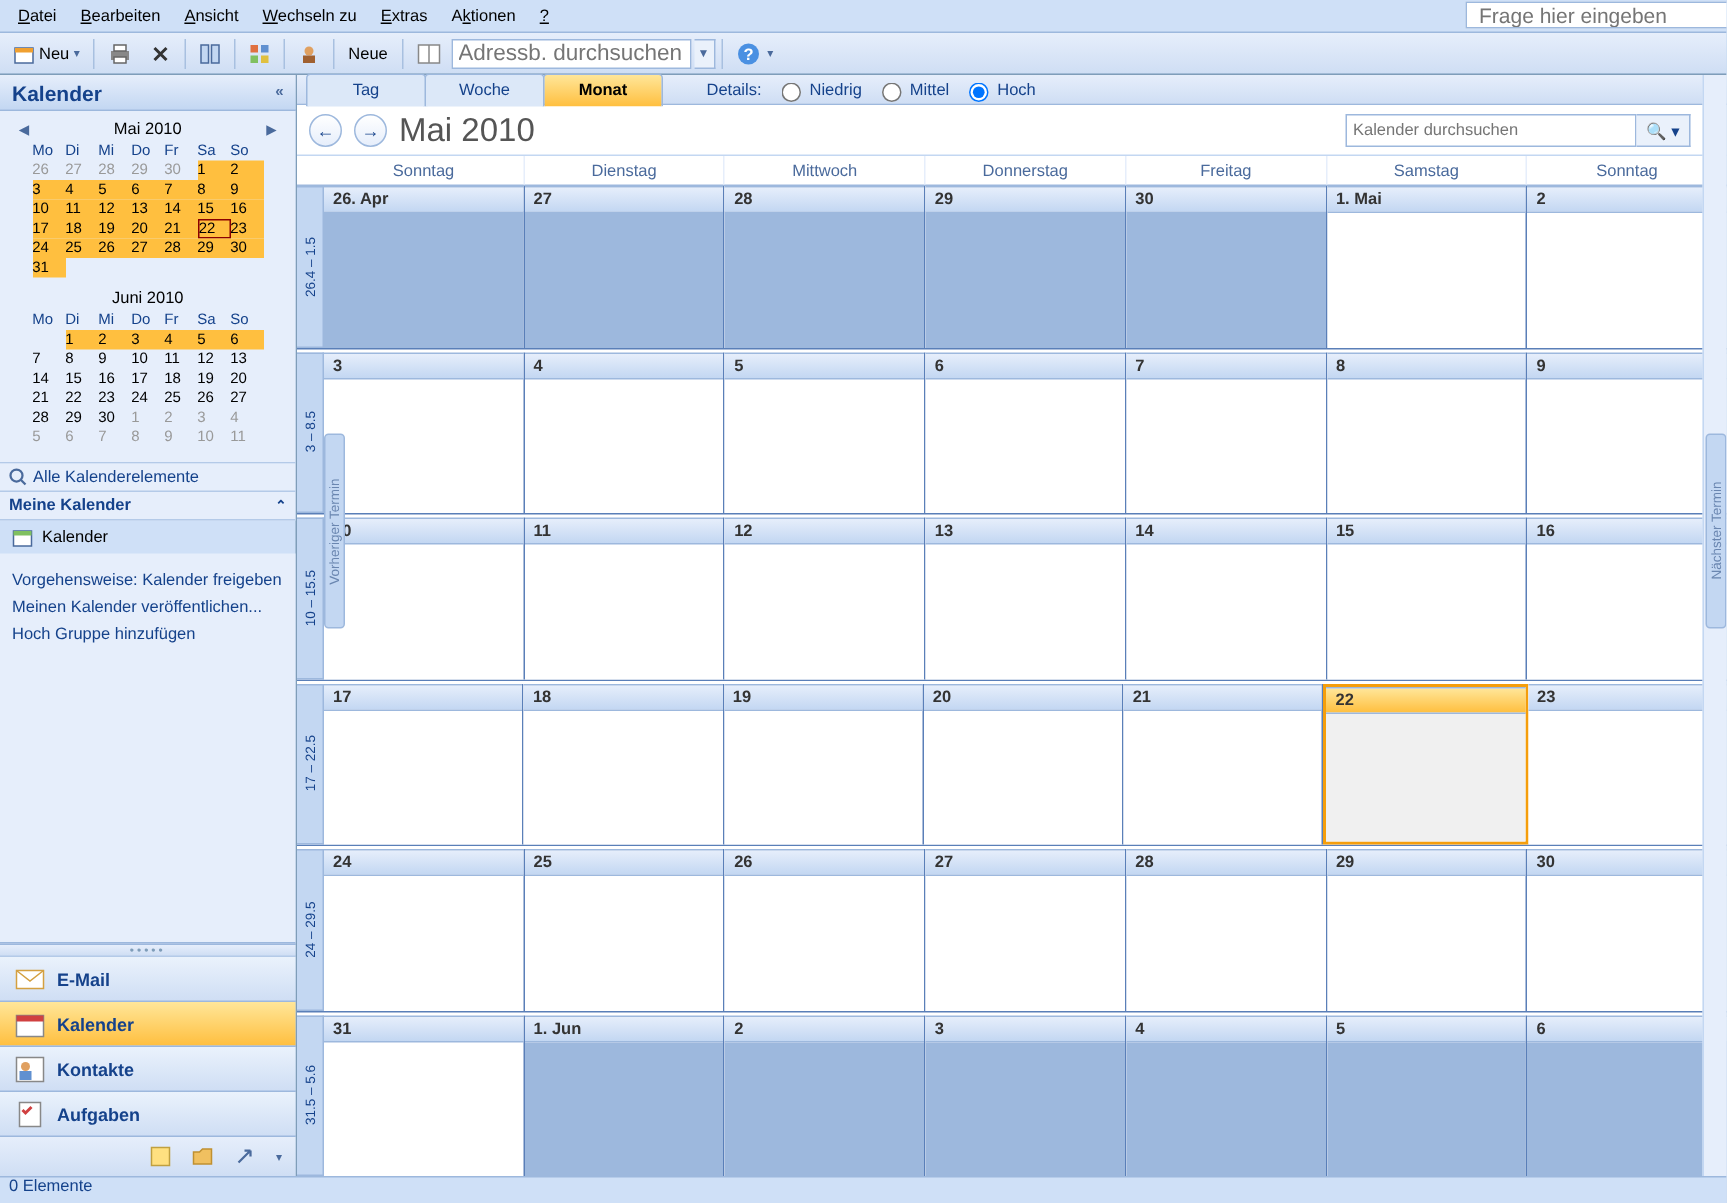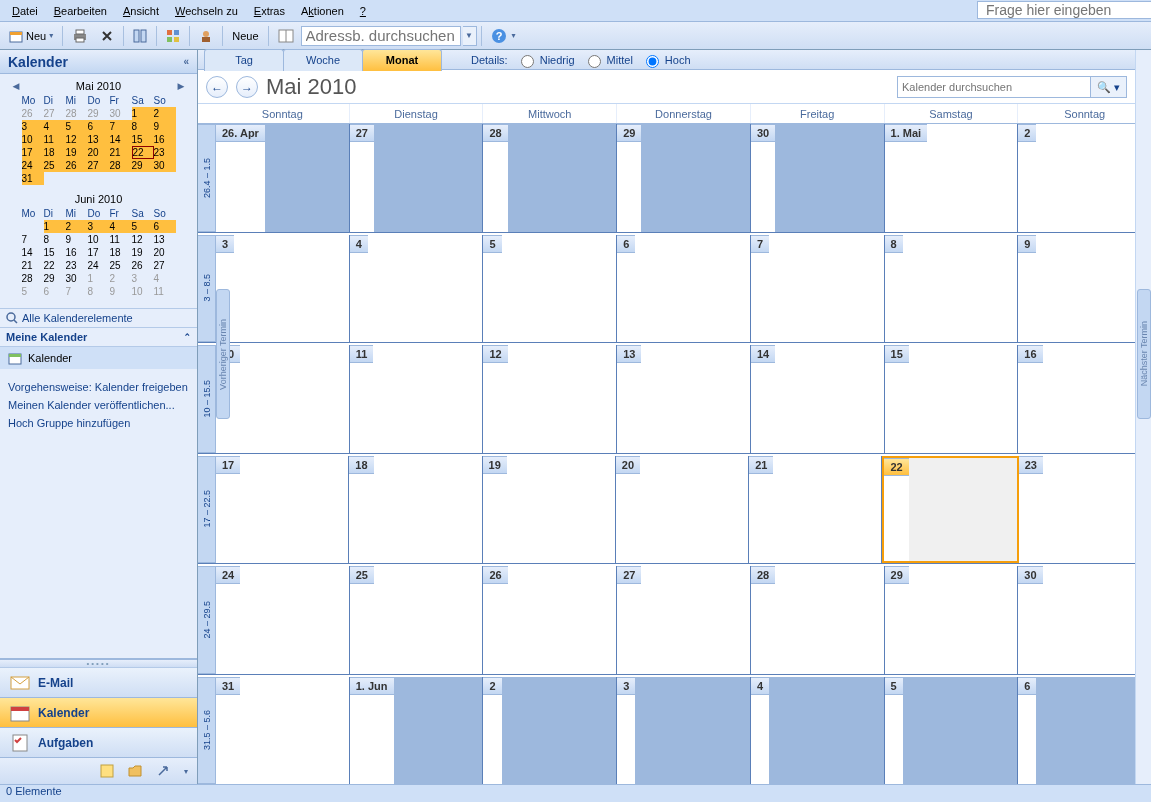--- a/index.html
+++ b/index.html
@@ -56,21 +56,21 @@
 .search-cal .sbtn{width:36px;border:1px solid #9db8dd;border-left:none;background:#eaf1fb;display:flex;align-items:center;justify-content:center;color:#15428b;font-size:11px;gap:2px}
 .expand-chev{position:absolute;right:4px;top:10px;color:#4a6a9c;font-size:10px}
 .dow-header{height:20px;display:flex;padding-left:18px;border-bottom:1px solid #9db8dd}
 .dow-header .dow{flex:1;text-align:center;color:#4a6a9c;font-size:11px;display:flex;align-items:center;justify-content:center;border-right:1px solid #e6eefb}
 .dow-header .dow:last-child{border-right:none}
 .monthgrid{flex:1;display:flex;flex-direction:column;position:relative;overflow:hidden}
 .weekrow{flex:1;display:flex;border-bottom:1px solid #5a7fb8;margin-bottom:2px}
 .weekrow:last-child{border-bottom:none;margin-bottom:0}
 .wk-label{width:18px;background:#c3d7f2;border-right:1px solid #9db8dd;display:flex;align-items:center;justify-content:center;border-top:1px solid #9db8dd;border-bottom:1px solid #9db8dd}
 .wk-label span{writing-mode:vertical-rl;transform:rotate(180deg);font-size:9px;color:#15428b;white-space:nowrap}
-.daycell{flex:1;border-right:1px solid #5a7fb8;display:flex;flex-direction:row;background:#fff}
+.daycell{flex:1;border-right:1px solid #5a7fb8;display:flex;flex-direction:column;background:#fff}
 .daycell:last-child{border-right:none}
 .daycell.othermonth .cell-body{background:#9db8dd}
 .cell-head{height:18px;background:linear-gradient(#e6eefb,#c3d7f2);border-bottom:1px solid #9db8dd;border-top:1px solid #9db8dd;padding:0 6px;font-size:11px;font-weight:bold;color:#333;display:flex;align-items:center}
 .daycell.today .cell-head{background:linear-gradient(#ffe699,#ffbf3f)}
 .daycell.today{border:2px solid #f59e0b}
 .daycell.today .cell-body{background:#f0f0f0}
 .cell-body{flex:1}
 .side-handle{position:absolute;top:25%;width:14px;height:130px;background:#c3d7f2;border:1px solid #9db8dd;border-radius:3px;display:flex;align-items:center;justify-content:center;z-index:5}
 .side-handle.left{left:18px}
 .side-handle.right{right:0}
@@ -340,20 +340,28 @@
         <svg width="20" height="18">
             <rect x="1" y="3" width="18" height="14" fill="#fff" stroke="#888"></rect>
             <rect x="1" y="3" width="18" height="4" fill="#d04040"></rect>
             <line x1="5" y1="10" x2="5" y2="10" stroke="#888"></line>
             <line x1="10" y1="10" x2="10" y2="10" stroke="#888"></line>
           </svg>
         <span>Kalender</span>
       </div>
       <div class="nav-item">
         <svg width="20" height="18">
+            <rect x="1" y="1" width="18" height="16" fill="#fff" stroke="#888"></rect>
+            <circle cx="7" cy="7" r="3" fill="#e0a060"></circle>
+            <rect x="3" y="10" width="8" height="6" fill="#6090d0"></rect>
+          </svg>
+        <span>Kontakte</span>
+      </div>
+      <div class="nav-item">
+        <svg width="20" height="18">
             <rect x="3" y="1" width="14" height="16" fill="#fff" stroke="#888"></rect>
             <path d="M5 6 L7 8 L11 4" fill="none" stroke="#d04040" stroke-width="2"></path>
           </svg>
         <span>Aufgaben</span>
       </div>
       <div class="nav-footer">
         <div class="tb-btn">
             <svg width="14" height="14">
               <rect x="1" y="1" width="12" height="12" fill="#ffe080" stroke="#c0a040"></rect>
             </svg>

